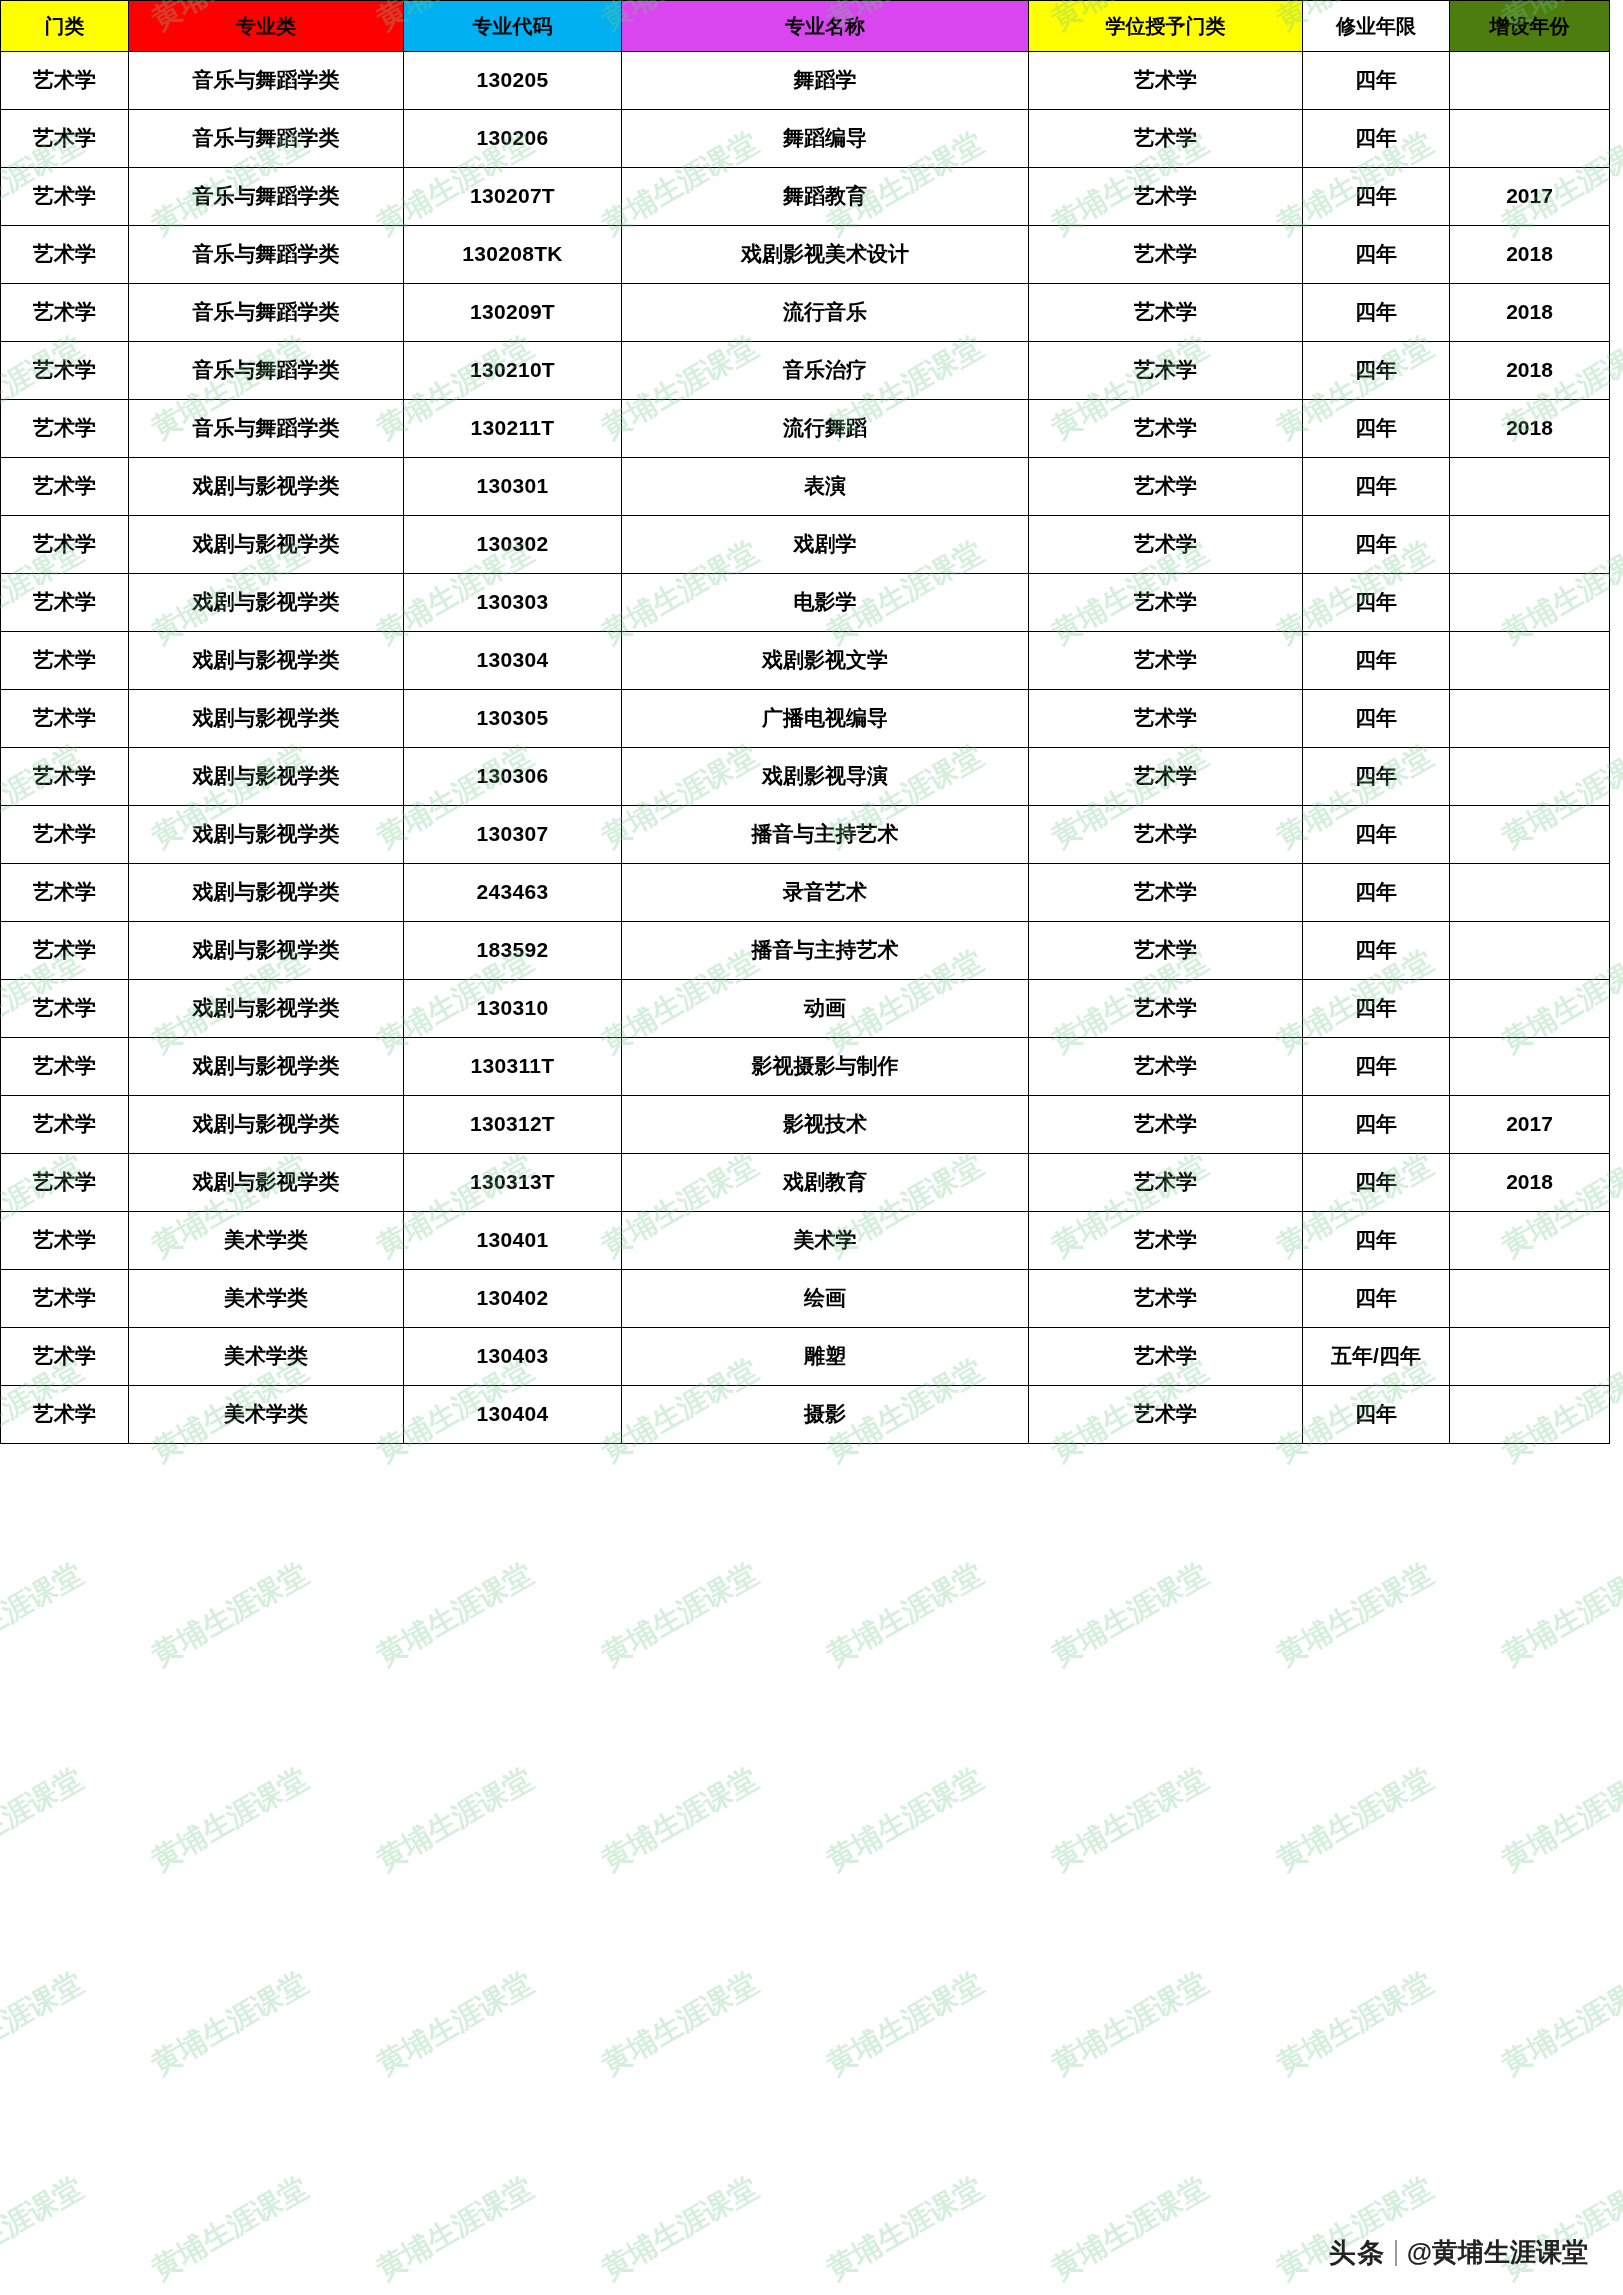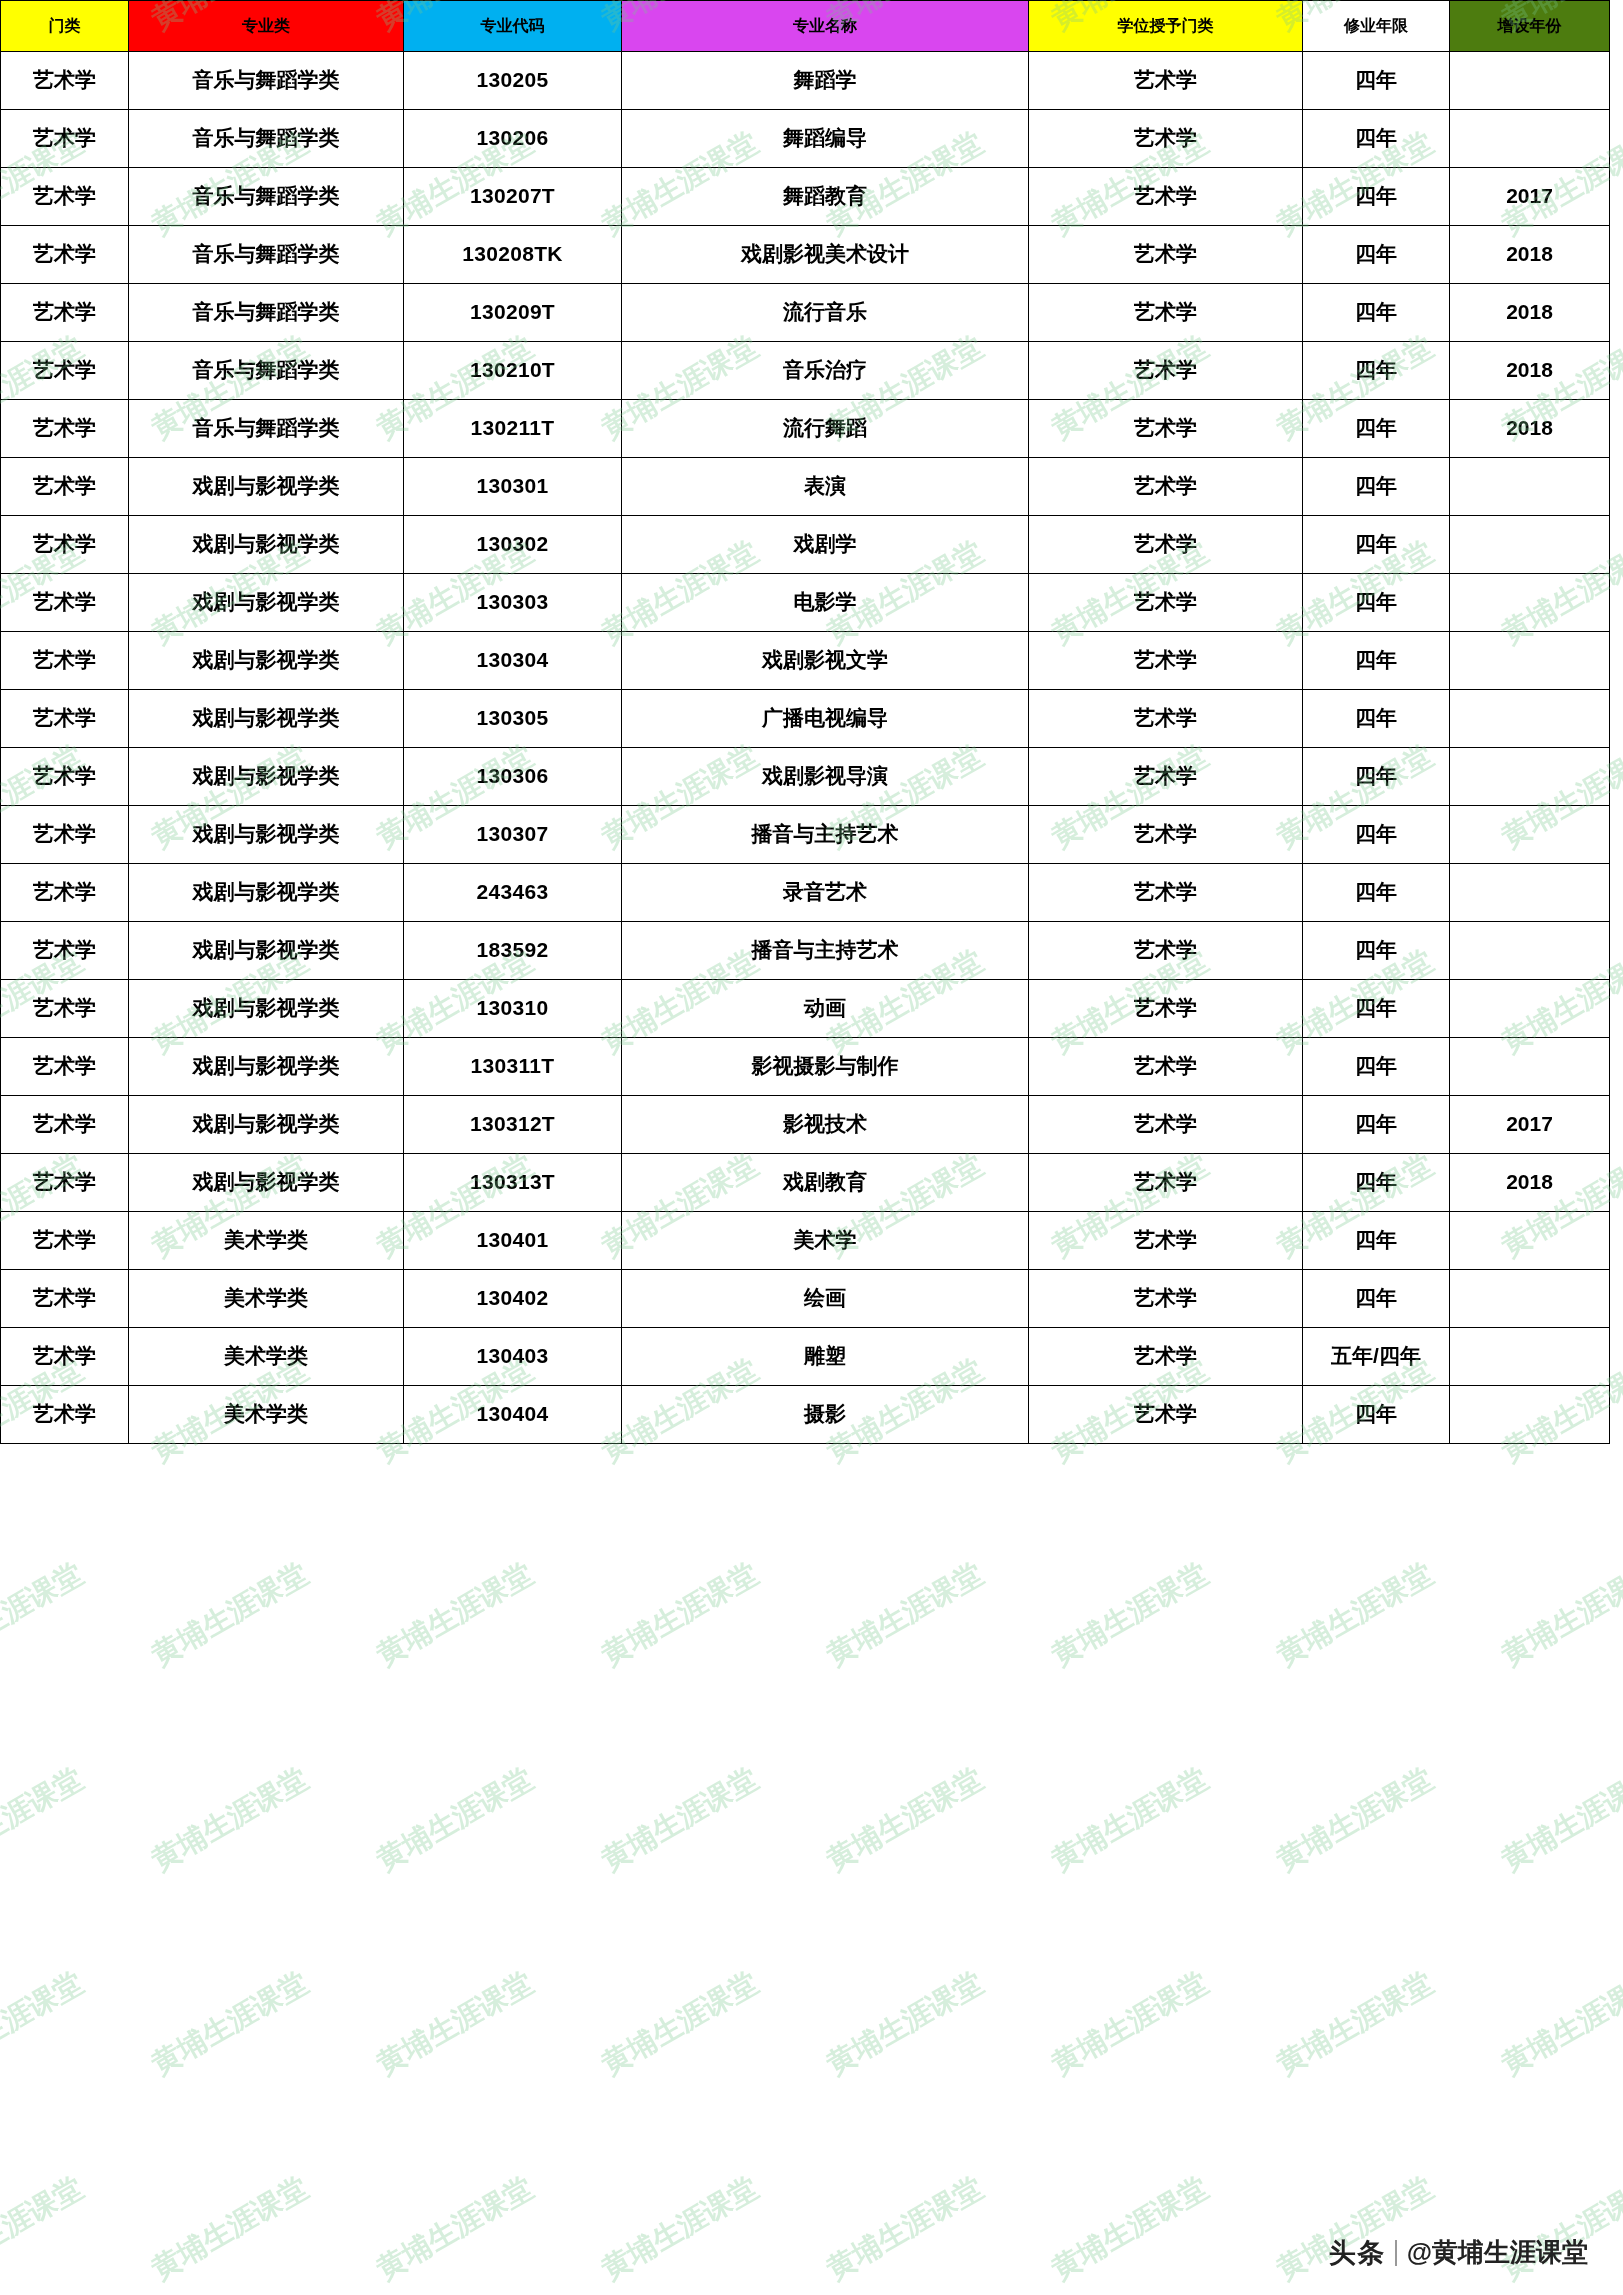--- a/index.html
+++ b/index.html
@@ -54,21 +54,21 @@
   
   th.h-category   { background: #ffff00; }
   th.h-majorclass { background: #ff0000; }
   th.h-code       { background: #00b0f0; }
   th.h-name       { background: #d946ef; }
   th.h-degree     { background: #ffff00; }
   th.h-years      { background: #ffffff; }
   th.h-addyear    { background: #4d7c0f; }
   table.major-table th {
     height: 50px;
-    font-size: 16px;
+    font-size: 20px;
   }
 
   td.cell-category { text-align: left; padding-left: 9.5px; font-size: 21px; }
   td.cell-name { font-size: 21px; }
   td.cell-code { font-size: 21px; letter-spacing: 0.3px; }
   td.cell-years { font-size: 21px; }
   td.cell-addyear { font-size: 21px; }
 
   
   .wm-layer {

